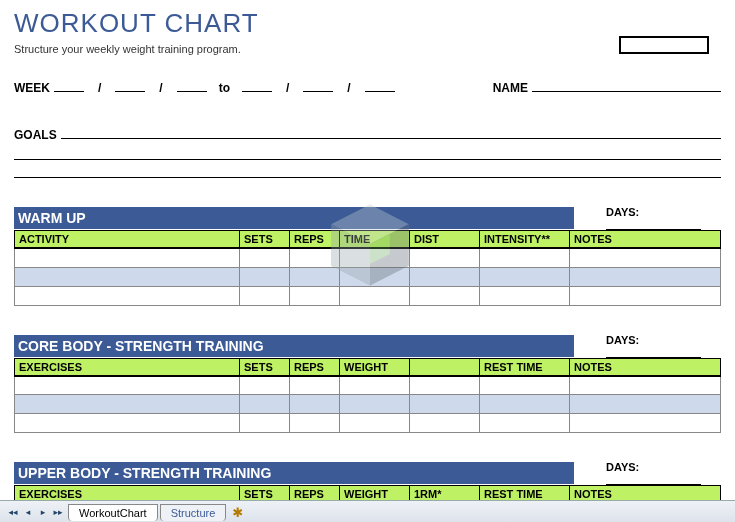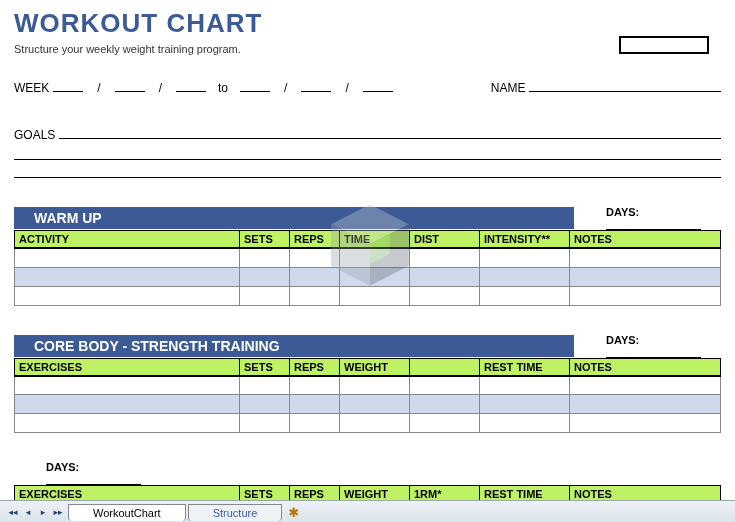--- a/index.html
+++ b/index.html
@@ -9,42 +9,42 @@
     width: 735px;
     height: 522px;
     position: relative;
     overflow: hidden;
   }
   .sheet {
     padding: 8px 14px 0 14px;
   }
   .title {
     font-family: Arial, sans-serif;
-    font-weight: bold;
+    font-weight: normal;
     font-size: 26px;
     color: #3c5a96;
     letter-spacing: 1px;
   }
   .subtitle {
     font-size: 11px;
     color: #333;
     margin-top: 4px;
     margin-bottom: 18px;
   }
   .topbox {
     position: absolute;
     top: 36px;
     right: 26px;
     width: 90px;
     height: 18px;
     border: 2px solid #000;
   }
   .header-row1, .header-row2, .header-row3 {
     font-size: 12px;
-    font-weight: normal;
+    font-weight: bold;
     display: flex;
     align-items: baseline;
     margin-top: 6px;
   }
   .header-row1 { gap: 4px; }
   .header-row1 .slash { margin: 0 10px; }
   .blank {
     display: inline-block;
     border-bottom: 1px solid #000;
     height: 14px;
@@ -62,21 +62,21 @@
   .section-header {
     display: flex;
     align-items: center;
     margin-bottom: 0;
   }
   .section-bar {
     background: #3c5a96;
     color: #fff;
     font-weight: bold;
     font-size: 14px;
-    padding: 3px 20px;
+    padding: 3px 4px;
     flex: 0 0 560px;
   }
   .days-wrap {
     font-size: 11px;
     font-weight: bold;
     margin-left: 30px;
     display: flex;
     align-items: baseline;
     flex-direction: column;
   }
@@ -141,21 +141,21 @@
     gap: 0;
   }
   .navbtn {
     width: 14px; height: 14px;
     display: flex; align-items: center; justify-content: center;
     color: #246; font-size: 9px;
     margin-right: 1px;
     cursor: pointer;
   }
   .tab {
-    padding: 2px 24px;
+    padding: 2px 10px;
     background: #fff;
     border: 1px solid #888;
     border-bottom: none;
     border-radius: 0 0 4px 4px;
     margin-left: 2px;
     cursor: pointer;
     position: relative;
     top: 1px;
     color: #000;
   }
@@ -317,20 +317,21 @@
             <td></td>
             <td></td>
             <td></td>
           </tr>
     </tbody>
       </table>
   </div>
 
   <div class="section">
     <div class="section-header">
+      <div class="section-bar">UPPER BODY - STRENGTH TRAINING</div>
       <div class="days-wrap">
         <span>DAYS:</span>
         <span class="days-blank"></span>
       </div>
     </div>
     <table>
       <colgroup>
         <col class="col-activity">
           <col class="col-sets">
           <col class="col-reps">

